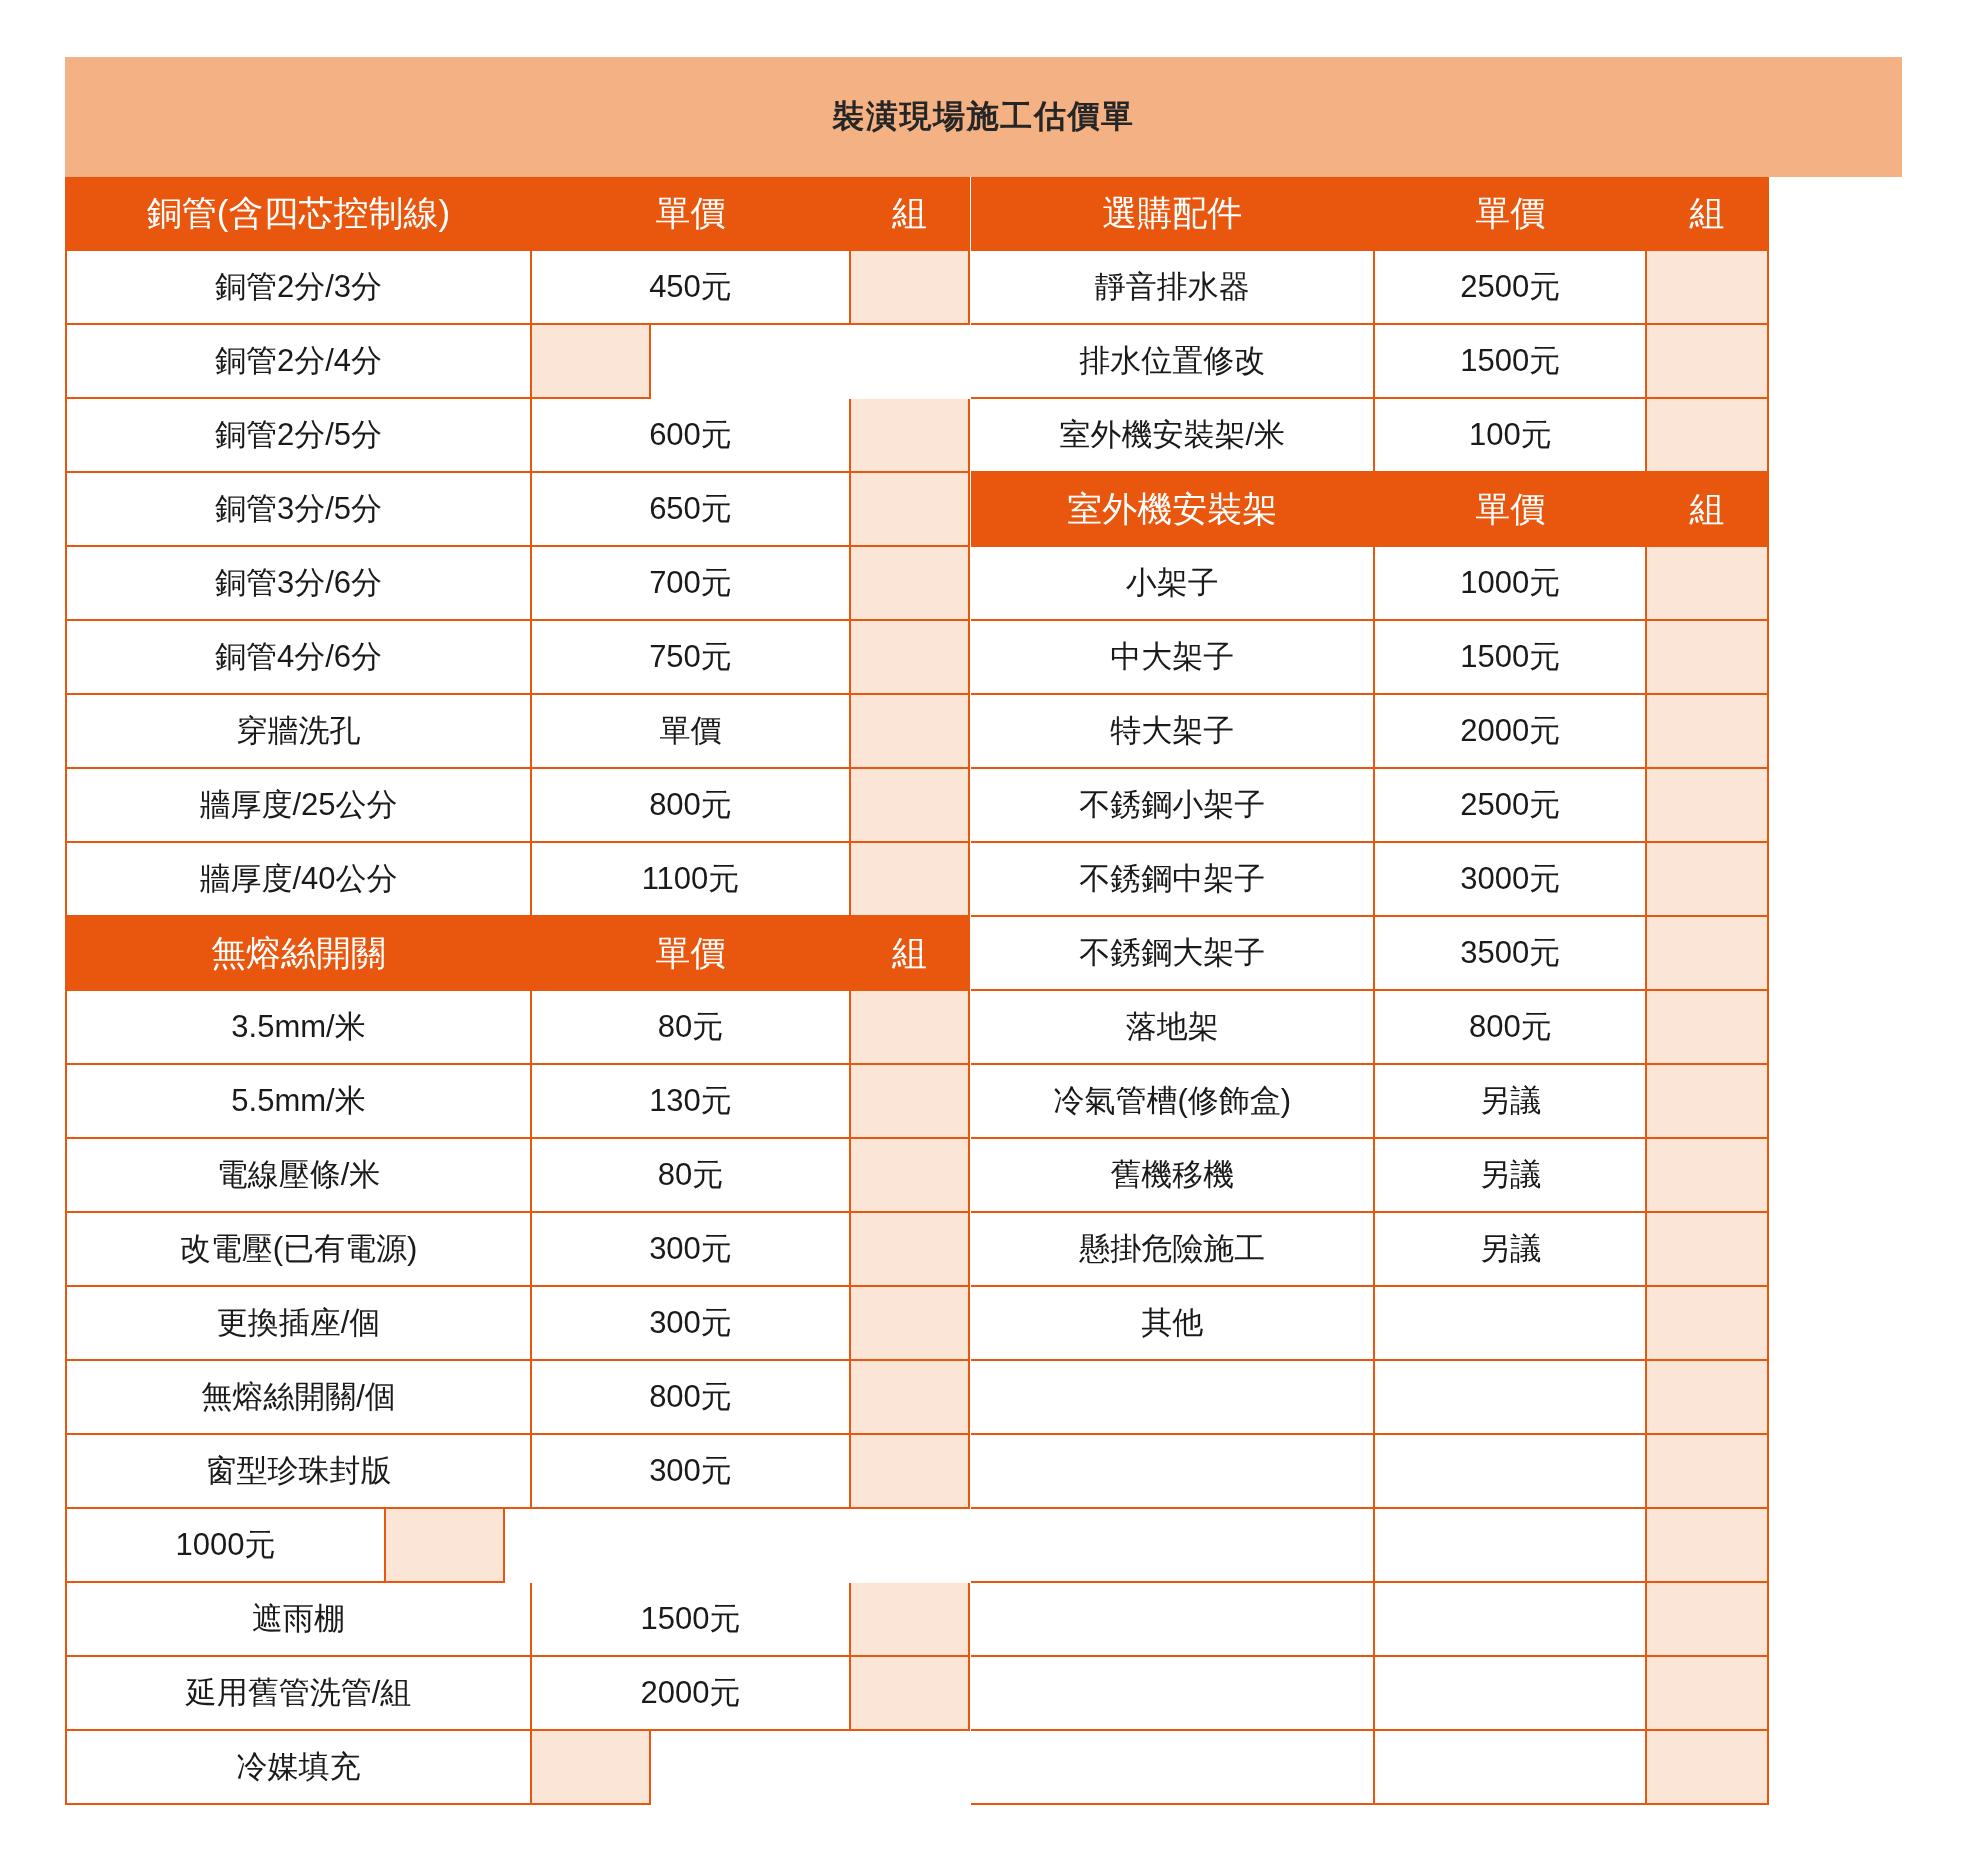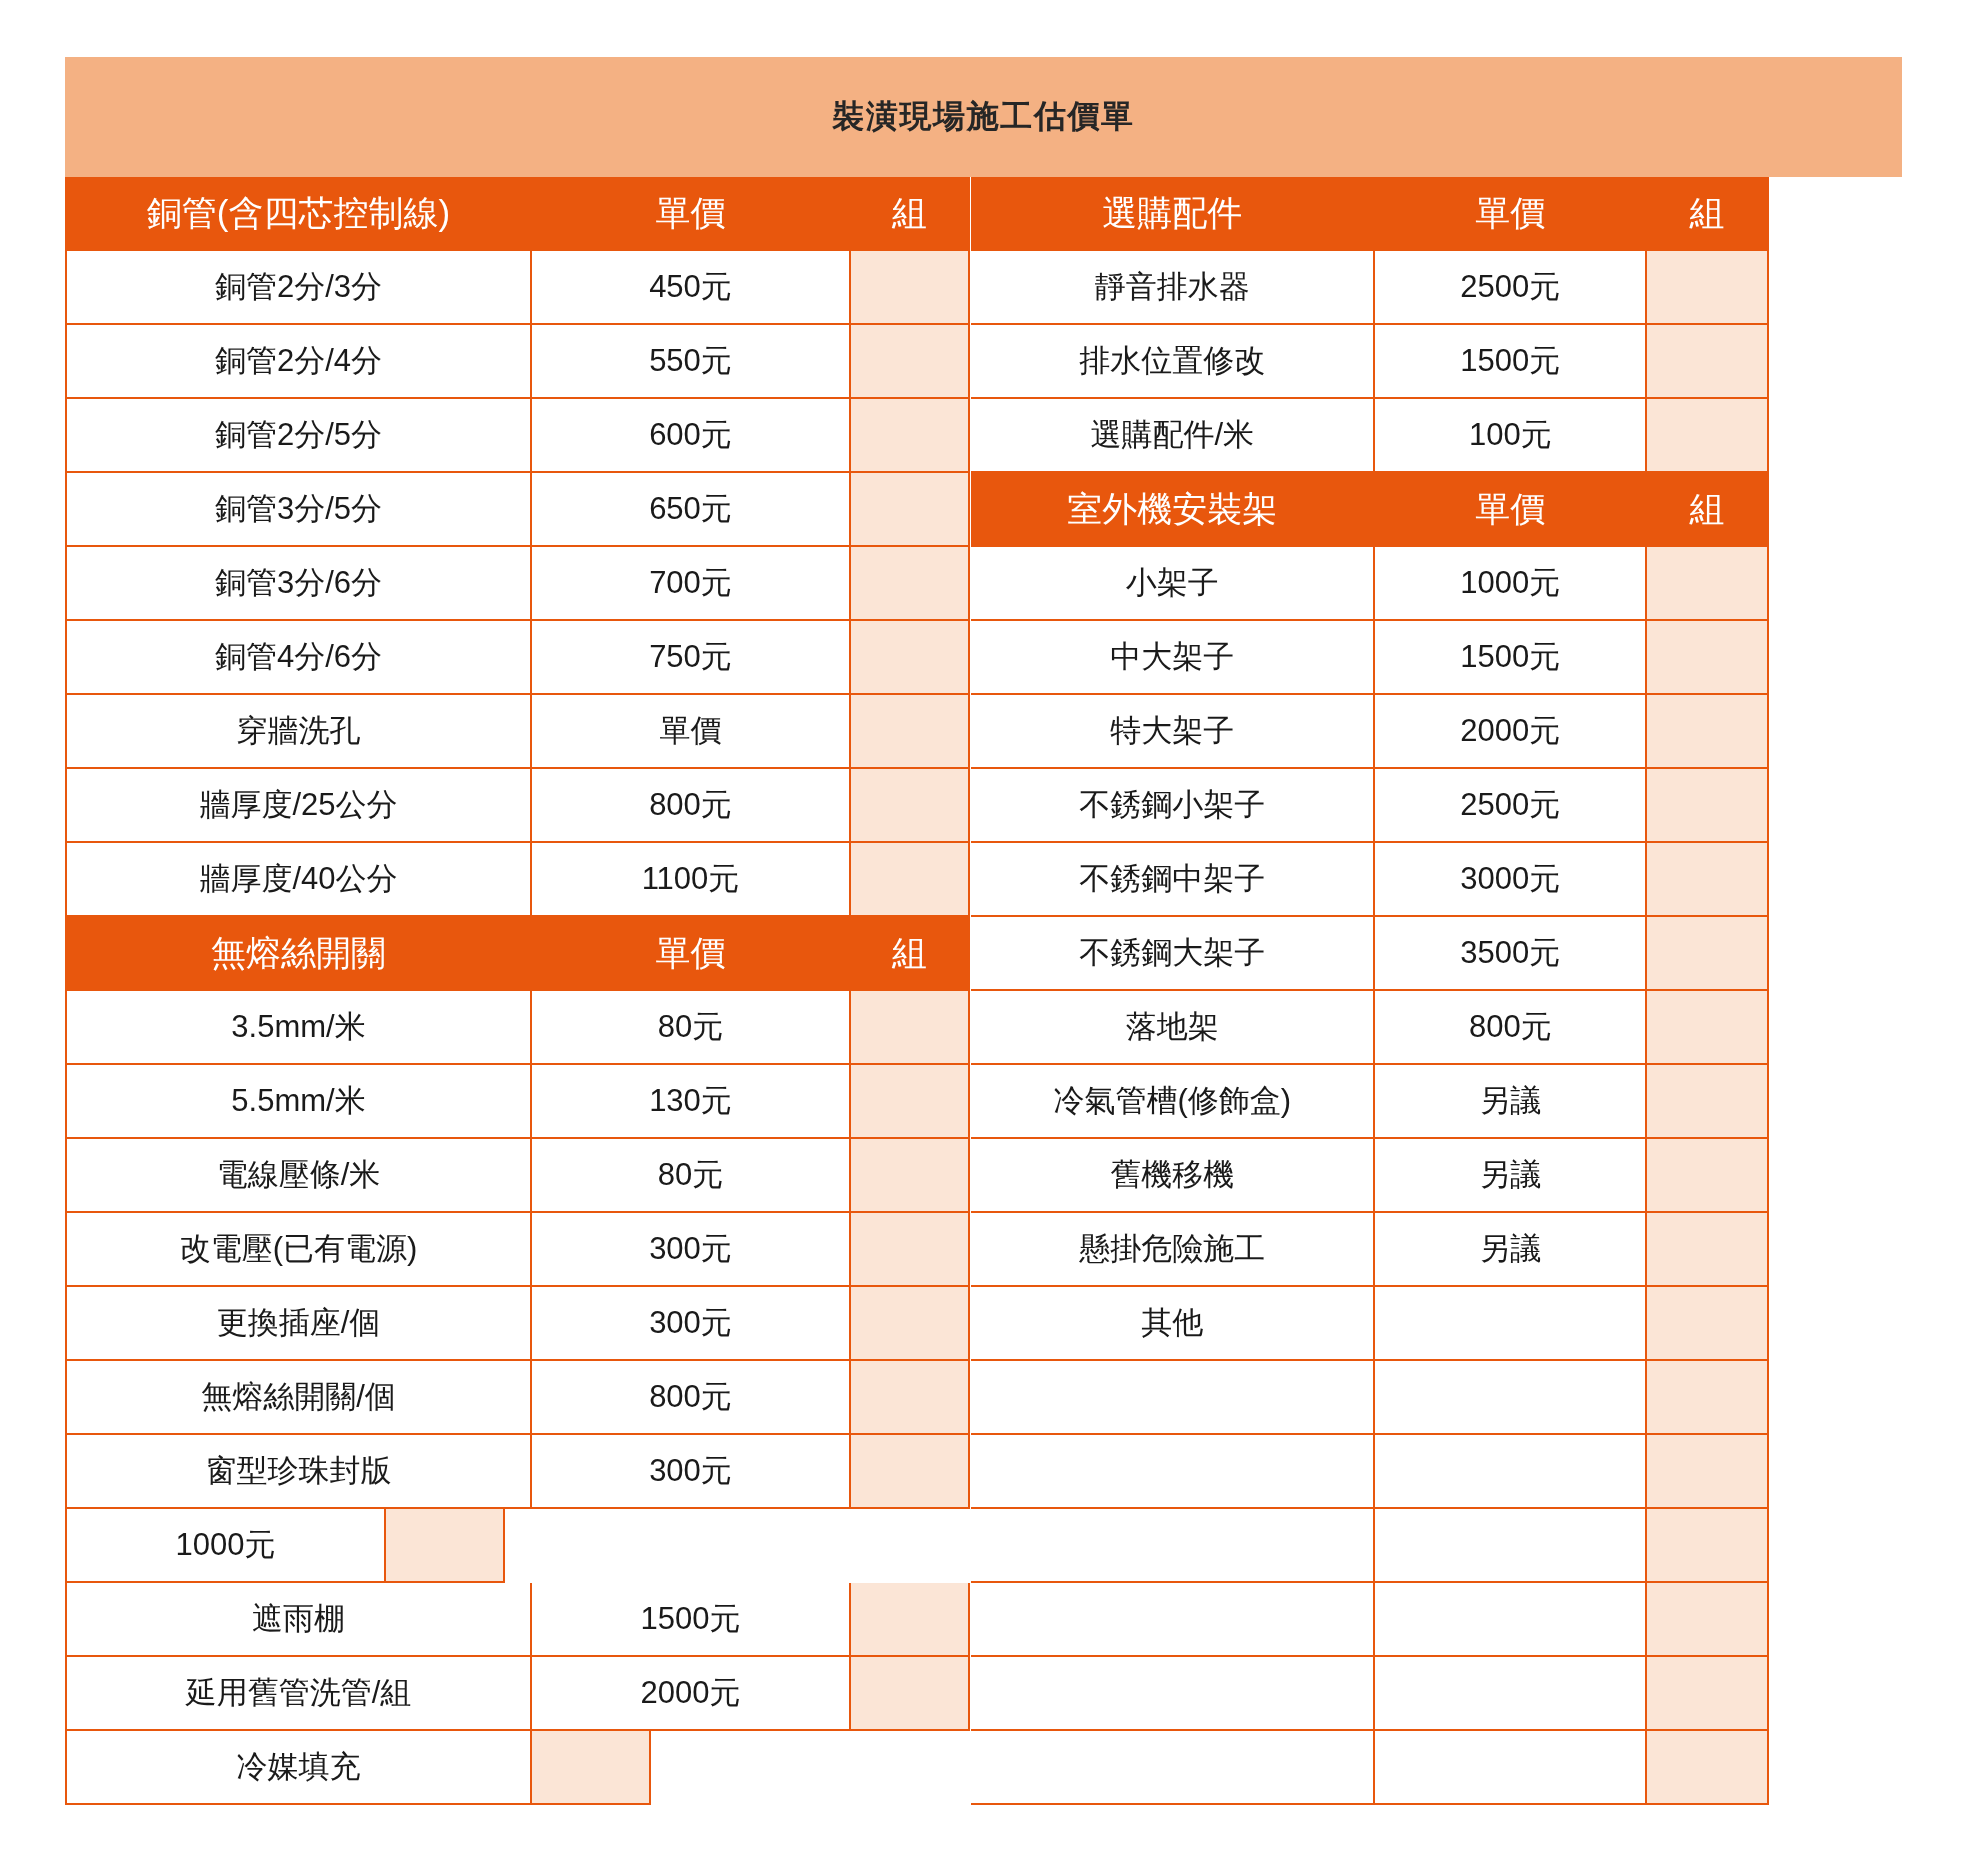--- a/index.html
+++ b/index.html
@@ -94,21 +94,20 @@
             <div class="cell c1">單價</div>
             <div class="cell c2">組</div>
           </div>
           <div class="row row-data">
             <div class="cell c0">銅管2分/3分</div>
             <div class="cell c1">450元</div>
             <div class="cell c2"></div>
           </div>
           <div class="row row-data">
             <div class="cell c0">銅管2分/4分</div>
-            <div class="cell c1">550元</div>
             <div class="cell c2"></div>
           </div>
           <div class="row row-data">
             <div class="cell c0">銅管2分/5分</div>
             <div class="cell c1">600元</div>
             <div class="cell c2"></div>
           </div>
           <div class="row row-data">
             <div class="cell c0">銅管3分/5分</div>
             <div class="cell c1">650元</div>
@@ -208,21 +207,21 @@
             <div class="cell c0">靜音排水器</div>
             <div class="cell c1">2500元</div>
             <div class="cell c2"></div>
           </div>
           <div class="row row-data">
             <div class="cell c0">排水位置修改</div>
             <div class="cell c1">1500元</div>
             <div class="cell c2"></div>
           </div>
           <div class="row row-data">
-            <div class="cell c0">選購配件/米</div>
+            <div class="cell c0">室外機安裝架/米</div>
             <div class="cell c1">100元</div>
             <div class="cell c2"></div>
           </div>
           <div class="row row-header">
             <div class="cell c0">室外機安裝架</div>
             <div class="cell c1">單價</div>
             <div class="cell c2">組</div>
           </div>
           <div class="row row-data">
             <div class="cell c0">小架子</div>

